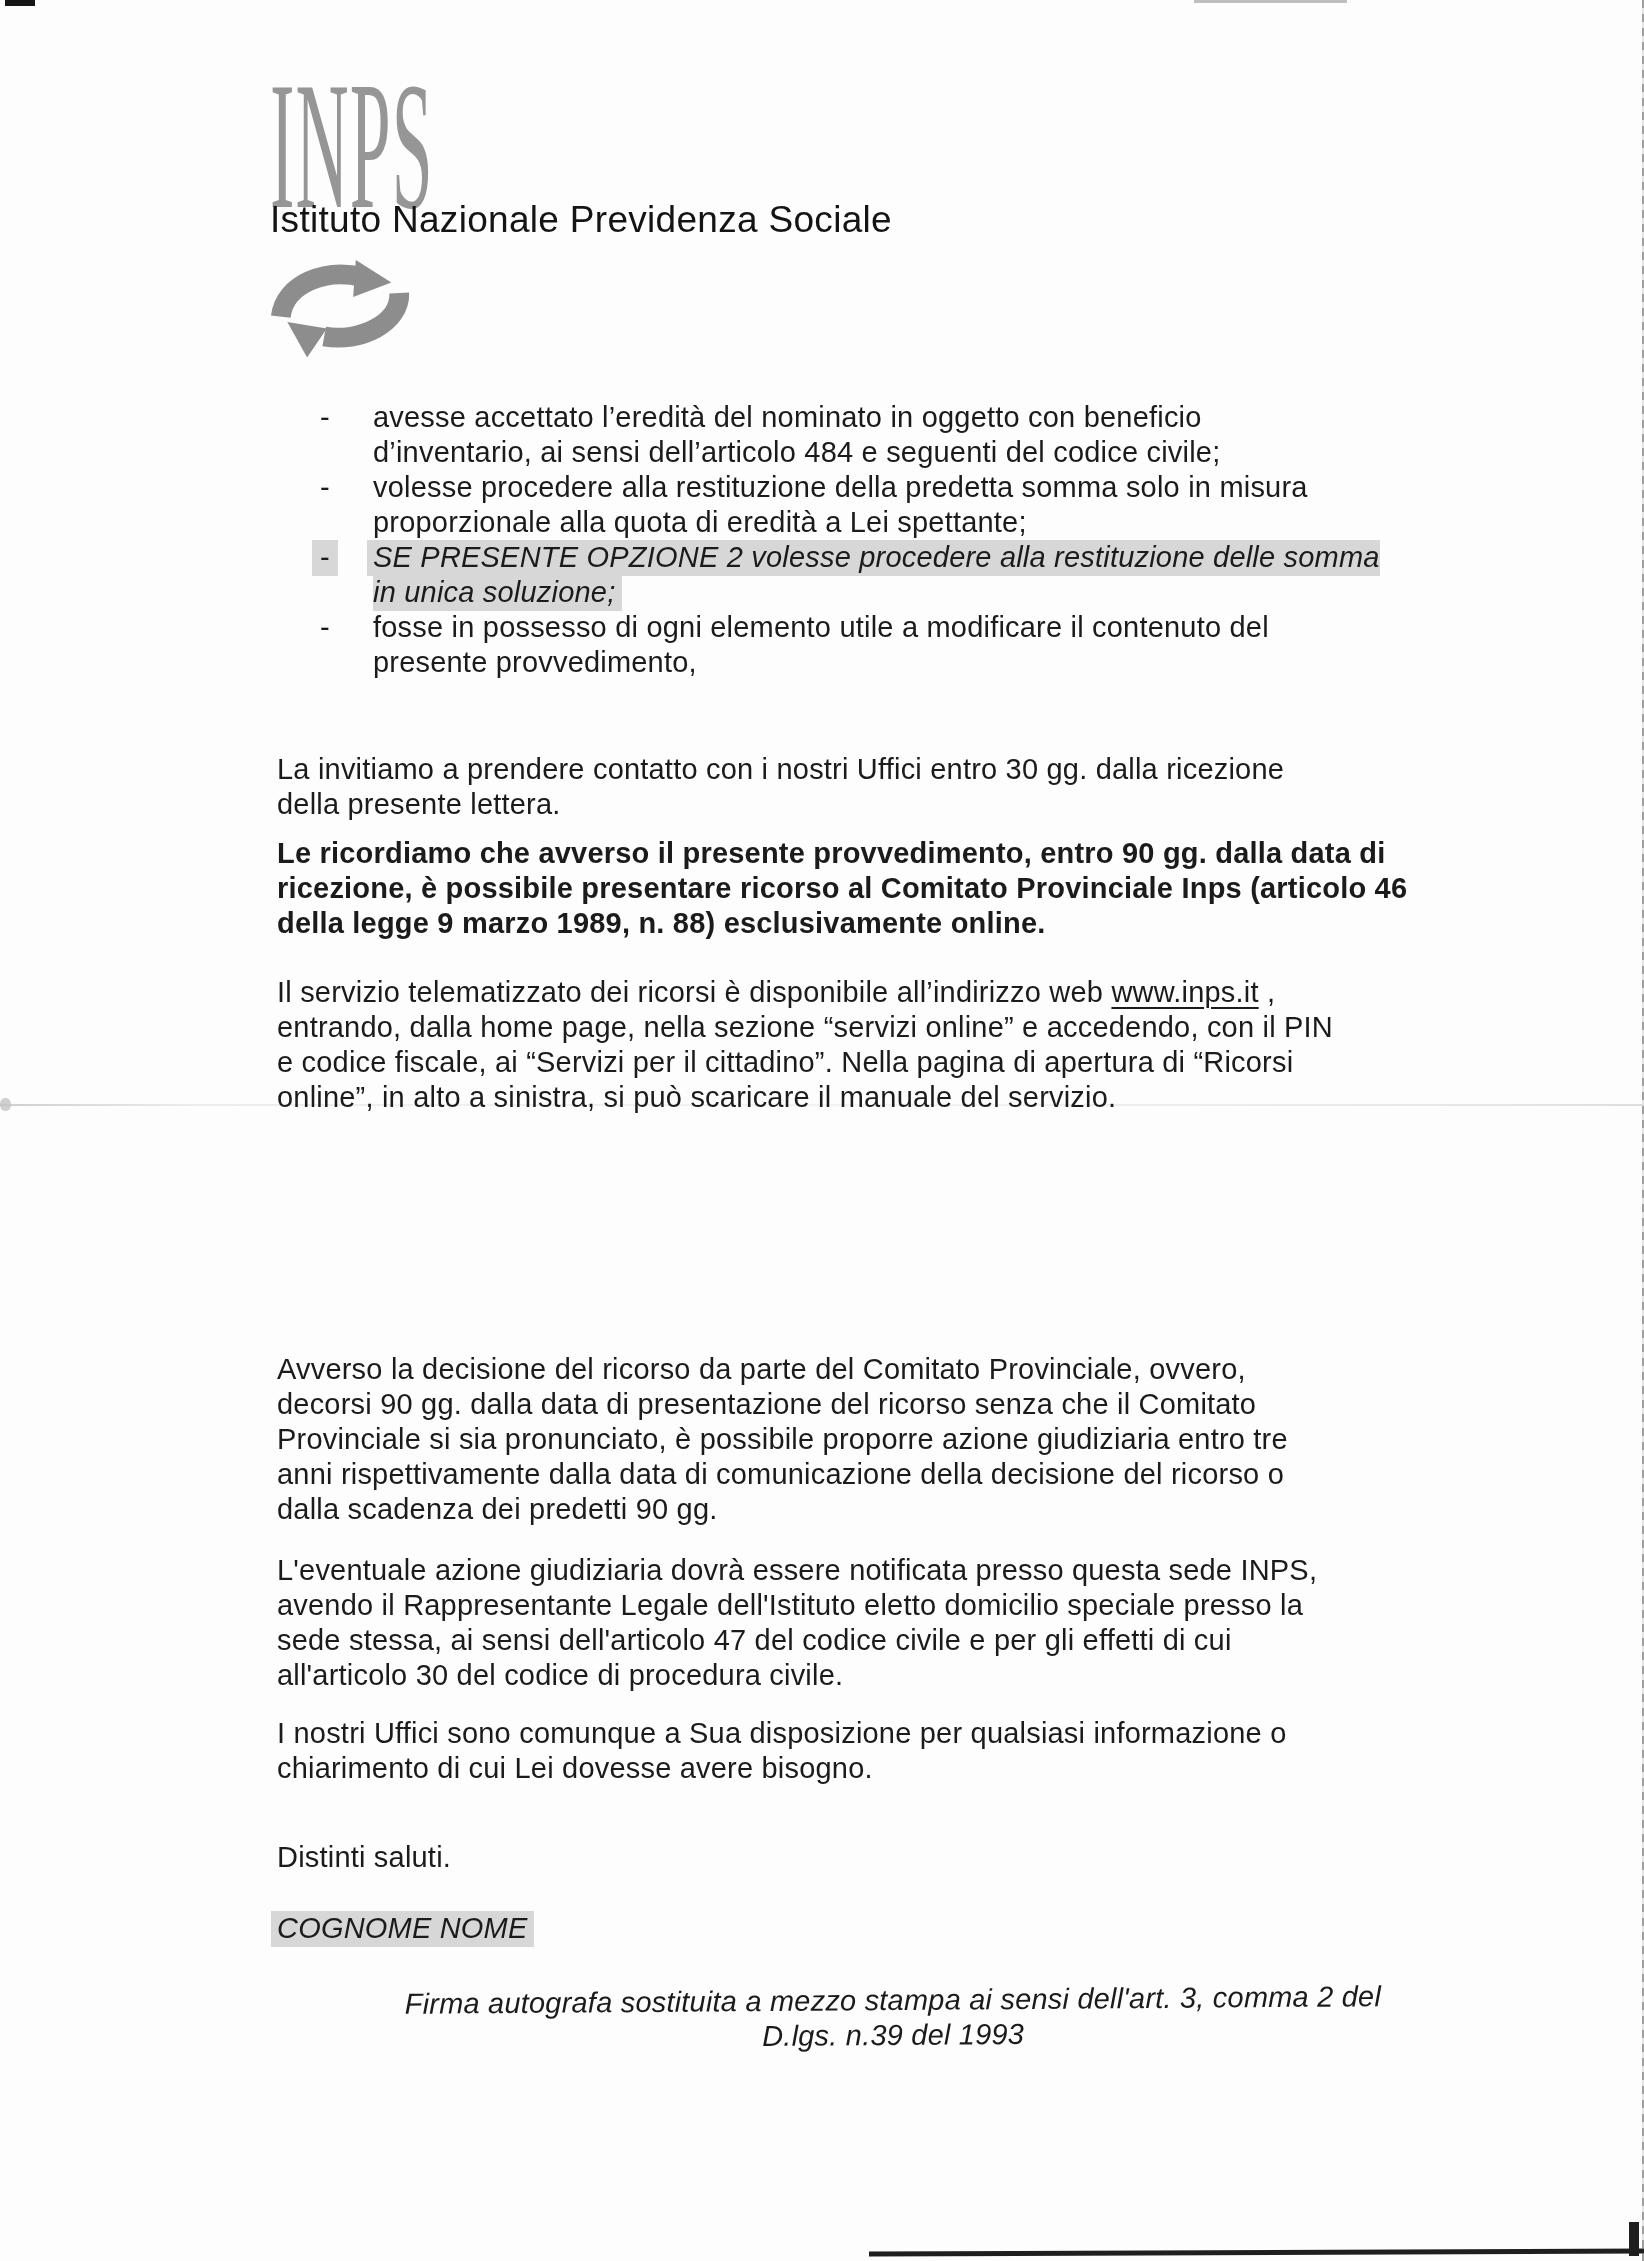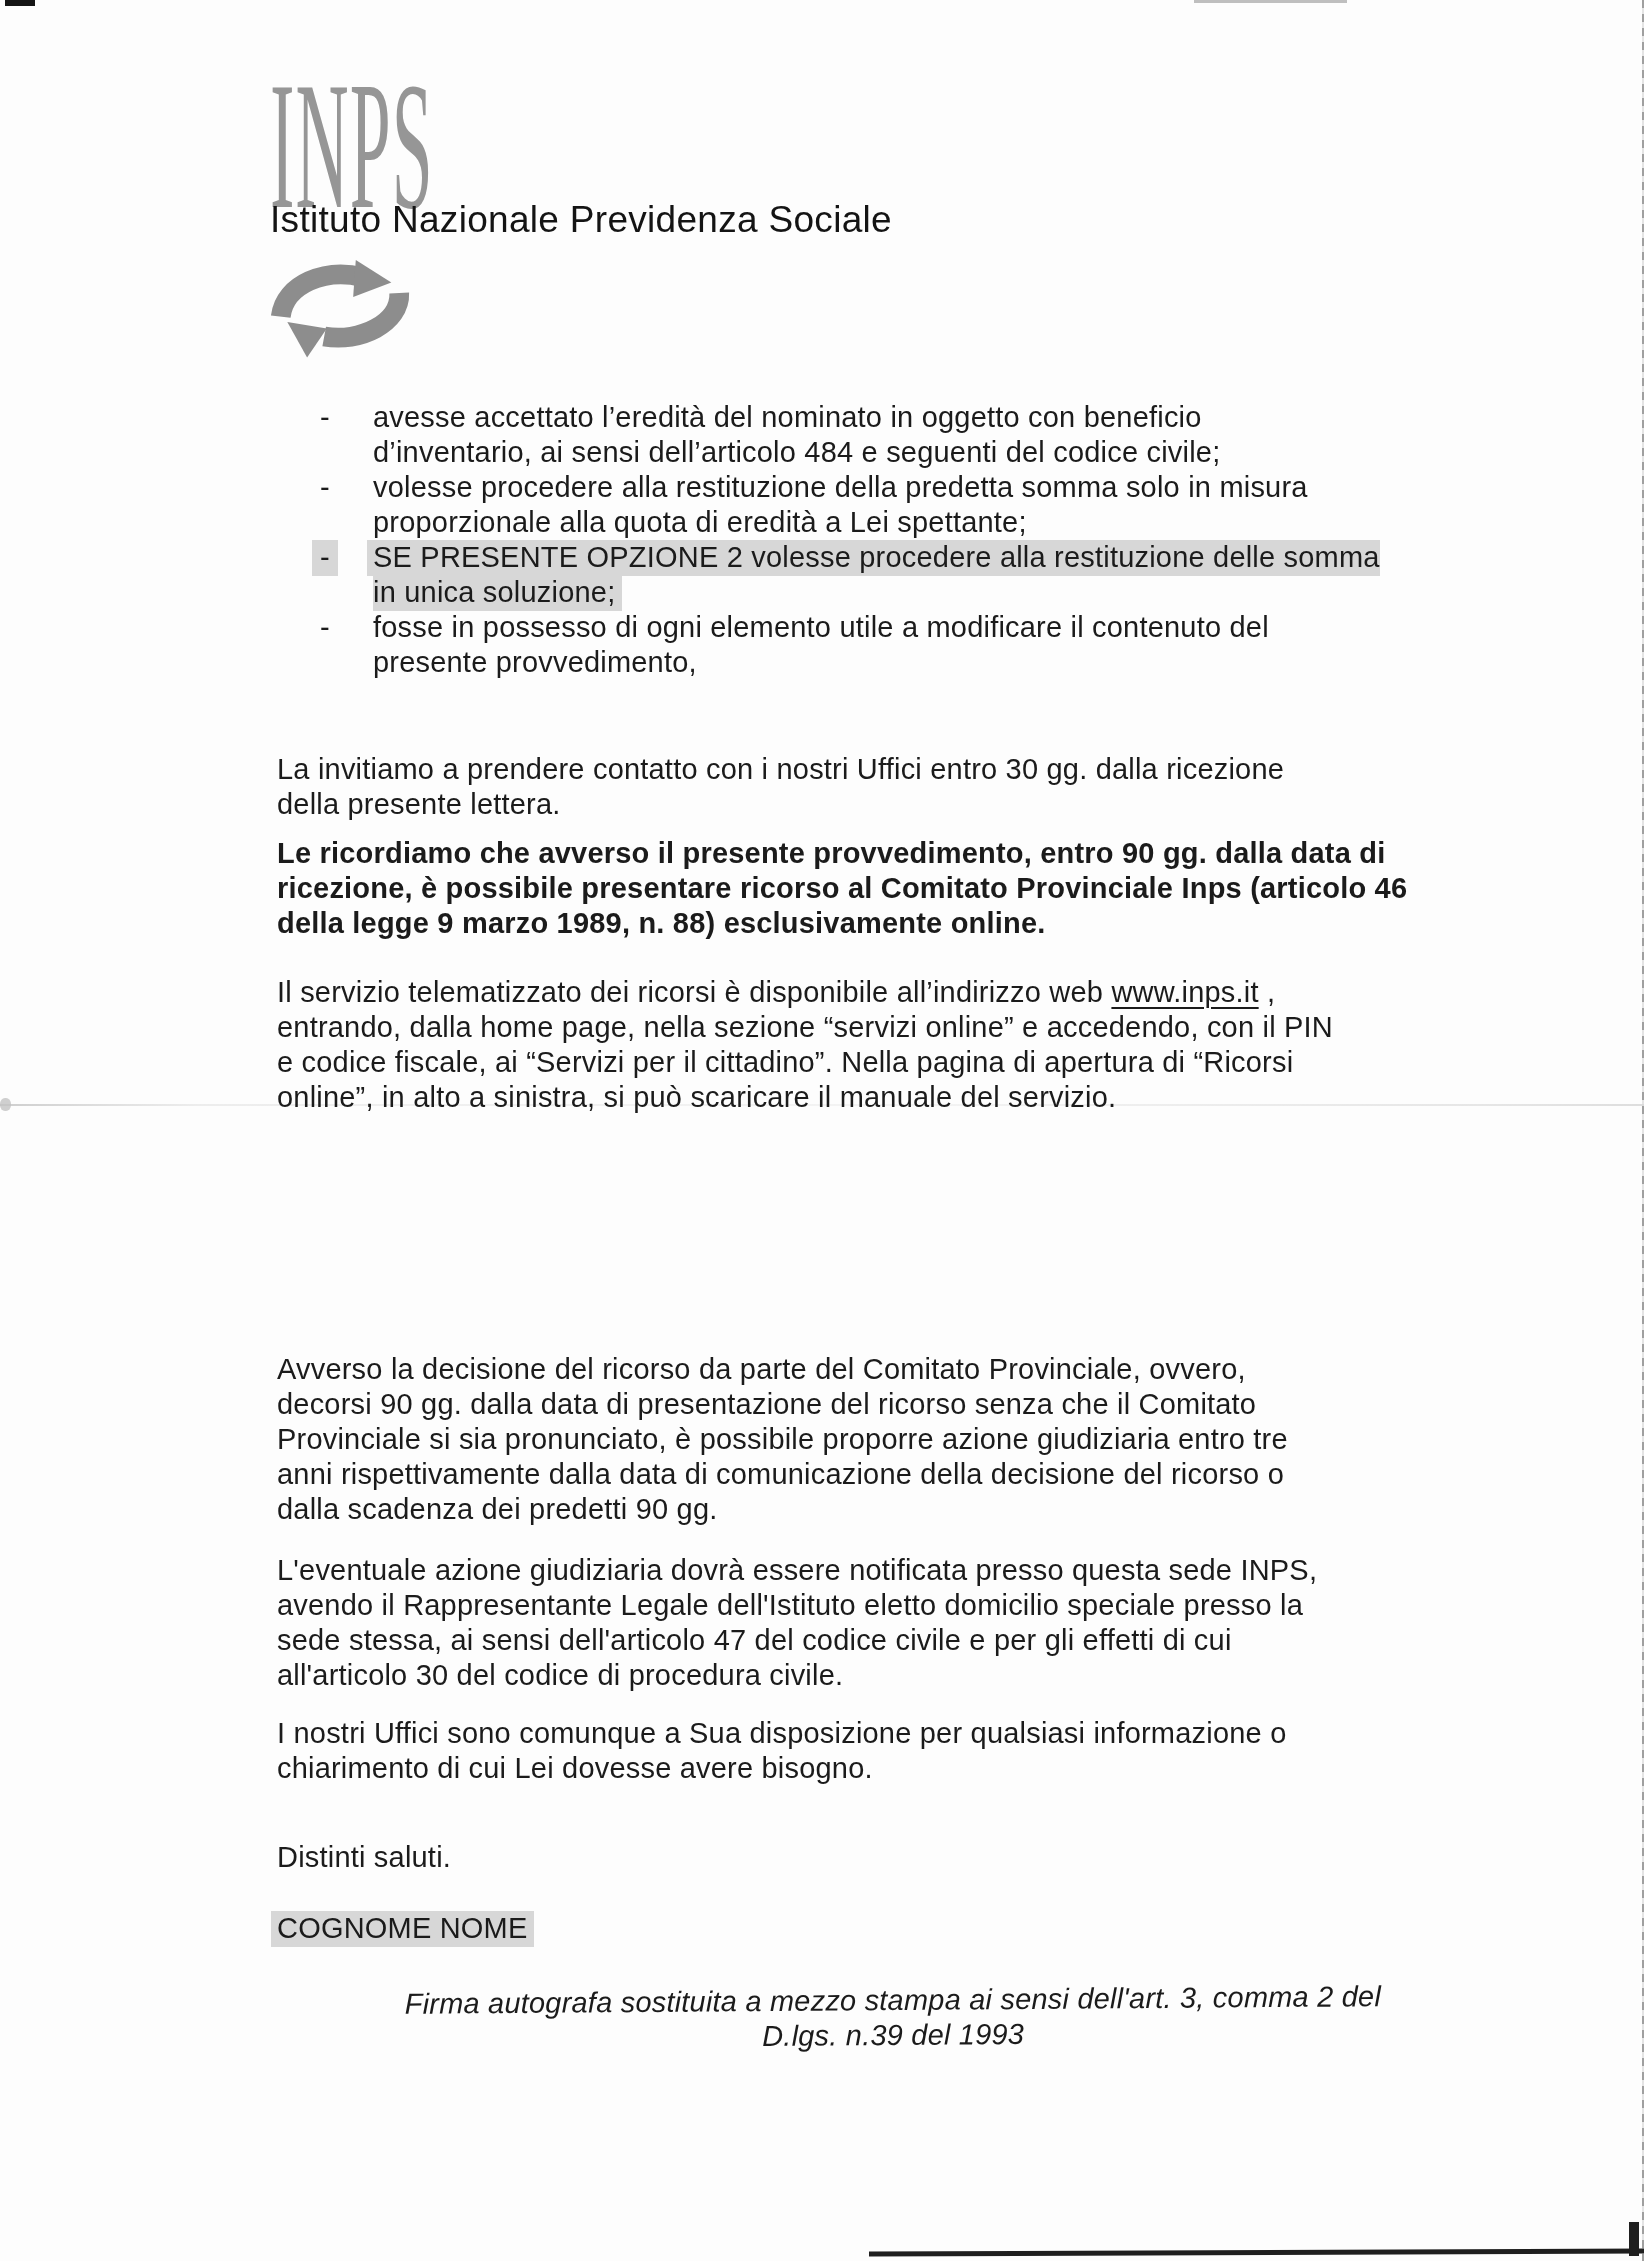--- a/index.html
+++ b/index.html
@@ -44,21 +44,21 @@
     font-size:29px; line-height:35px; letter-spacing:0.2px;
     white-space:pre-line;
   }
   .bullets { position:absolute; left:320px; top:400px; width:1180px;
              font-size:29px; line-height:35px; letter-spacing:0.2px;
              list-style:none; margin:0; padding:0; }
   .bullets li { display:flex; }
   .li-dash { flex:0 0 53px; }
   .li-text { flex:1; white-space:pre-line; }
 
-  .hl { background:var(--highlight, #d8d8d8); padding:1.3px 6.4px 3.2px 6.4px; margin-left:-6.4px; }
+  .hl { background:var(--highlight, #d8d8d8); padding:1.3px 6.4px 3.2px 6.4px; margin-left:-6.4px;font-style:italic; }
   .hl-dash { background:var(--highlight, #d8d8d8); padding:1.3px 8.4px 3.2px 8.4px; margin-left:-8.4px; }
 
   a.doc-link { color:inherit; text-decoration:underline; text-decoration-thickness:1.9px; text-underline-offset:4.5px; }
 
   #p1 { top:723px; }
   #p2 { top:807px;font-weight:bold; }
   #p3 { top:946px; }
   #p4 { top:1112px; }
   #p5 { top:1207px; }
   #p6 { top:1323px; }

